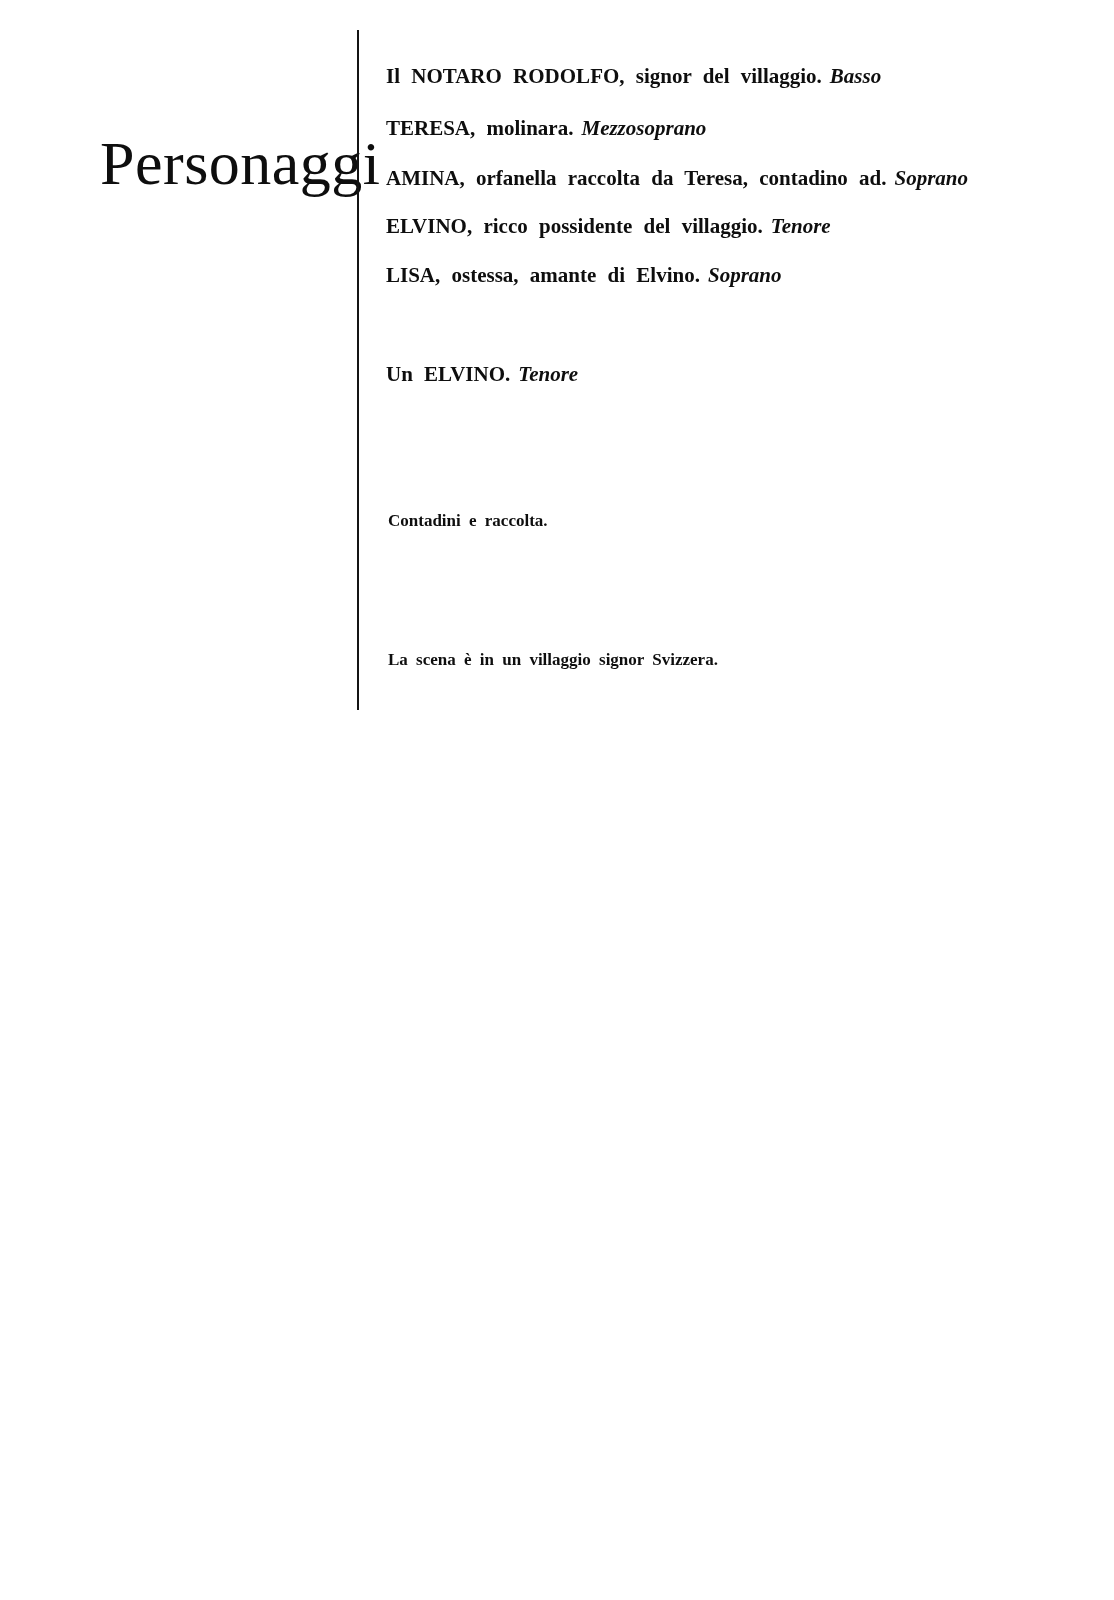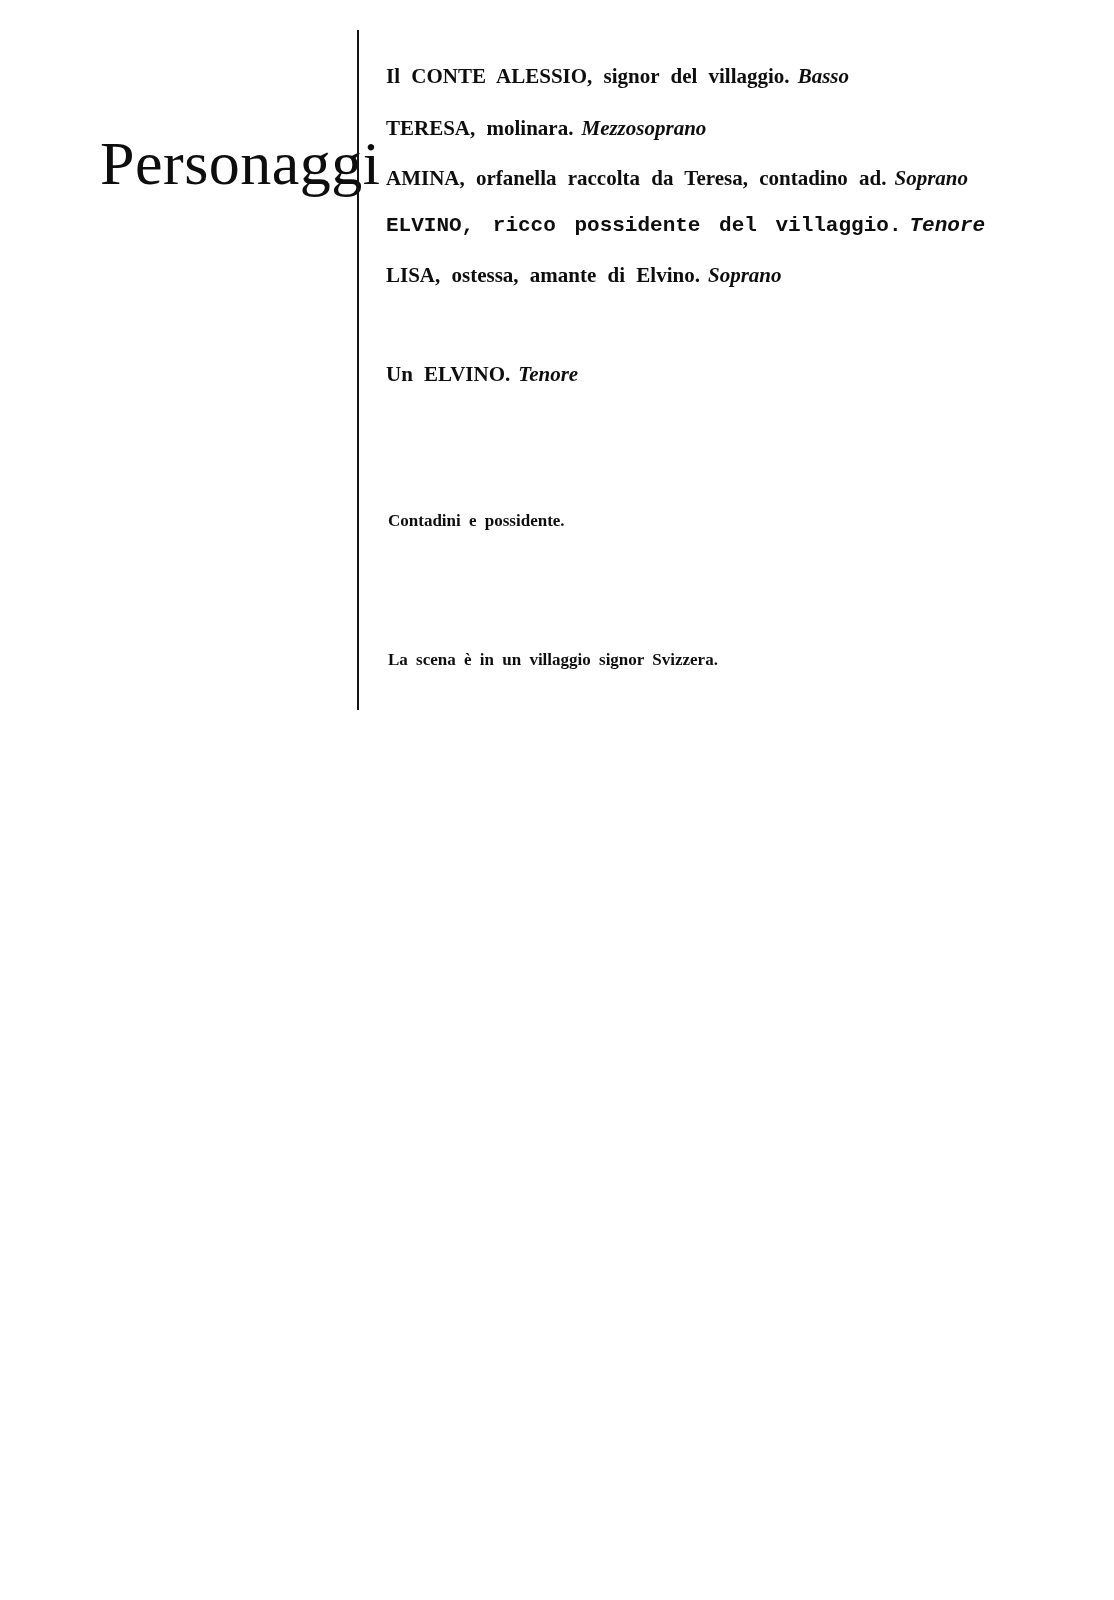--- a/index.html
+++ b/index.html
@@ -41,21 +41,21 @@
     word-spacing: 6px;
     white-space: nowrap;
   }
   .cast-entry .voice {
     font-style: italic;
     margin-left: 8px;
   }
   .e0 { top: 64px; }
   .e1 { top: 116px; }
   .e2 { top: 166px; }
-  .e3 { top: 214px; font-family: Liberation Mono, monospace; }
+  .e3 { top: 214px; }
   .e4 { top: 263px; }
   .e5 { top: 312px; }
   .e6 { top: 362px; }
   .note {
     position: absolute;
     left: 388px;
     font-size: 17px;
     font-weight: bold;
     word-spacing: 4px;
     white-space: nowrap;
@@ -66,21 +66,21 @@
 </head>
 <body>
 
 <div class="page">
 
   <div class="heading">Personaggi</div>
 
   <div class="rule"></div>
 
   <div class="cast-entry e0">
-    <span>Il CONTE ALESSIO, signor del villaggio.</span><span class="voice">Basso</span>
+    <span>Il NOTARO RODOLFO, signor del villaggio.</span><span class="voice">Basso</span>
   </div>
 
   <div class="cast-entry e1">
     <span>TERESA, molinara.</span><span class="voice">Mezzosoprano</span>
   </div>
 
   <div class="cast-entry e2">
     <span>AMINA, orfanella raccolta da Teresa, contadino ad.</span><span class="voice">Soprano</span>
   </div>
 
@@ -90,17 +90,17 @@
 
   <div class="cast-entry e4">
     <span>LISA, ostessa, amante di Elvino.</span><span class="voice">Soprano</span>
   </div>
 
 
   <div class="cast-entry e6">
     <span>Un ELVINO.</span><span class="voice">Tenore</span>
   </div>
 
-  <div class="note chorus-note">Contadini e possidente.</div>
+  <div class="note chorus-note">Contadini e raccolta.</div>
 
   <div class="note scene-note">La scena è in un villaggio signor Svizzera.</div>
 
 </div>
 
 </body></html>

